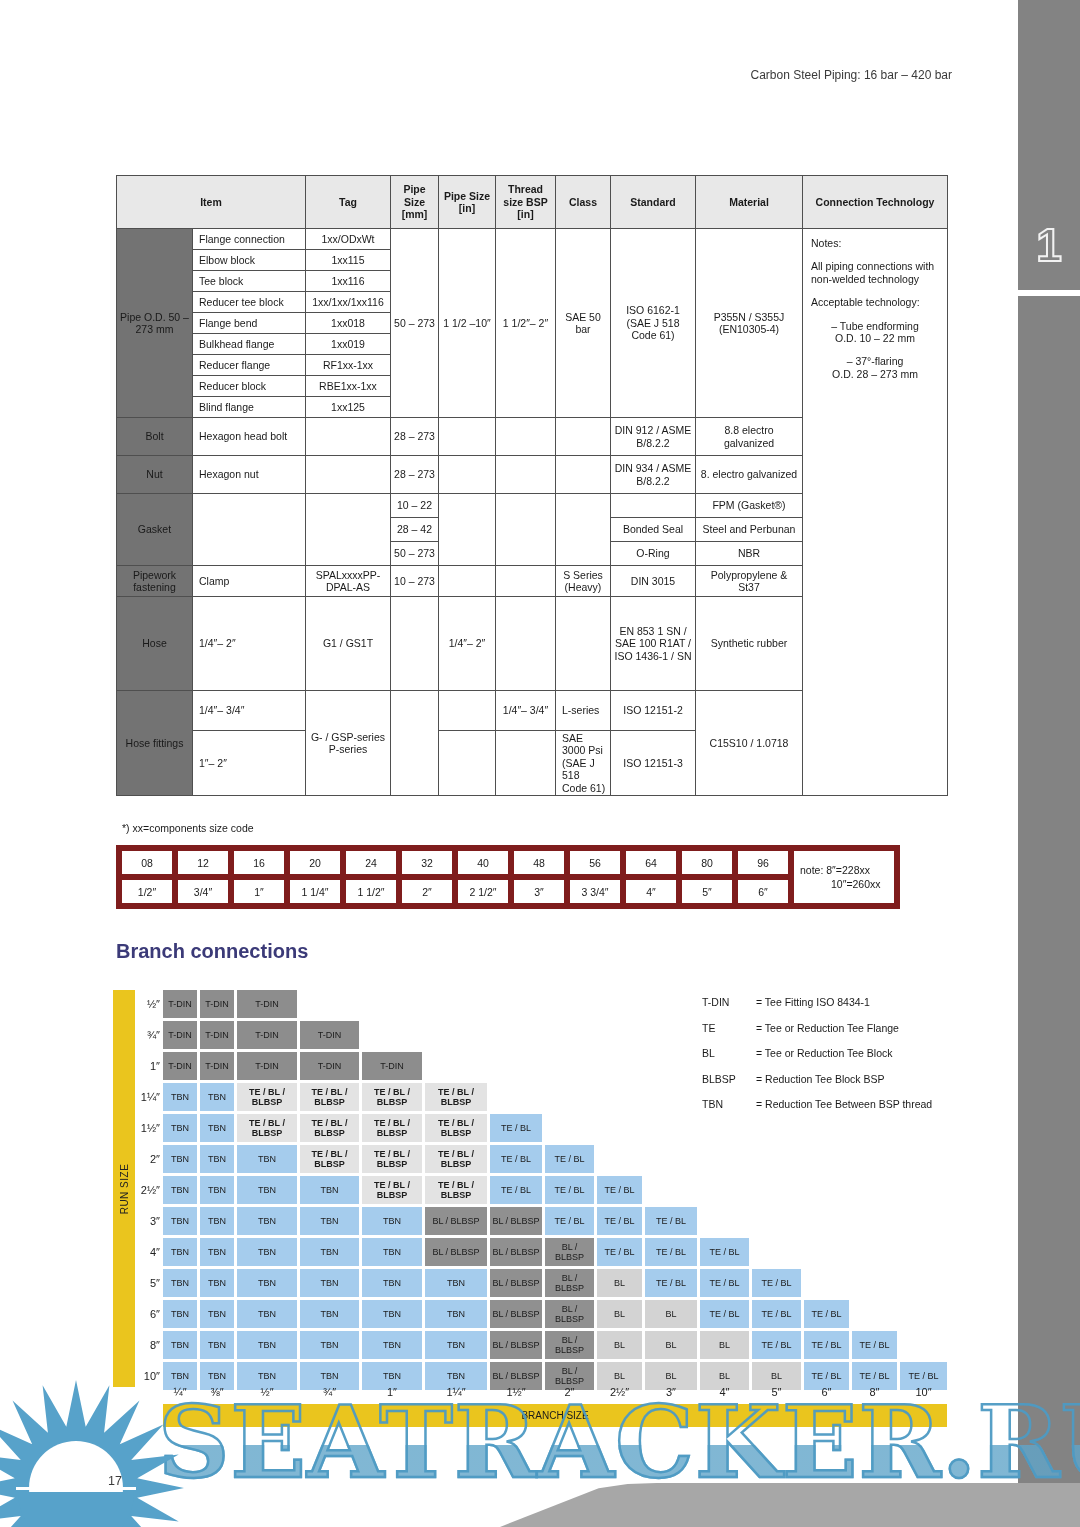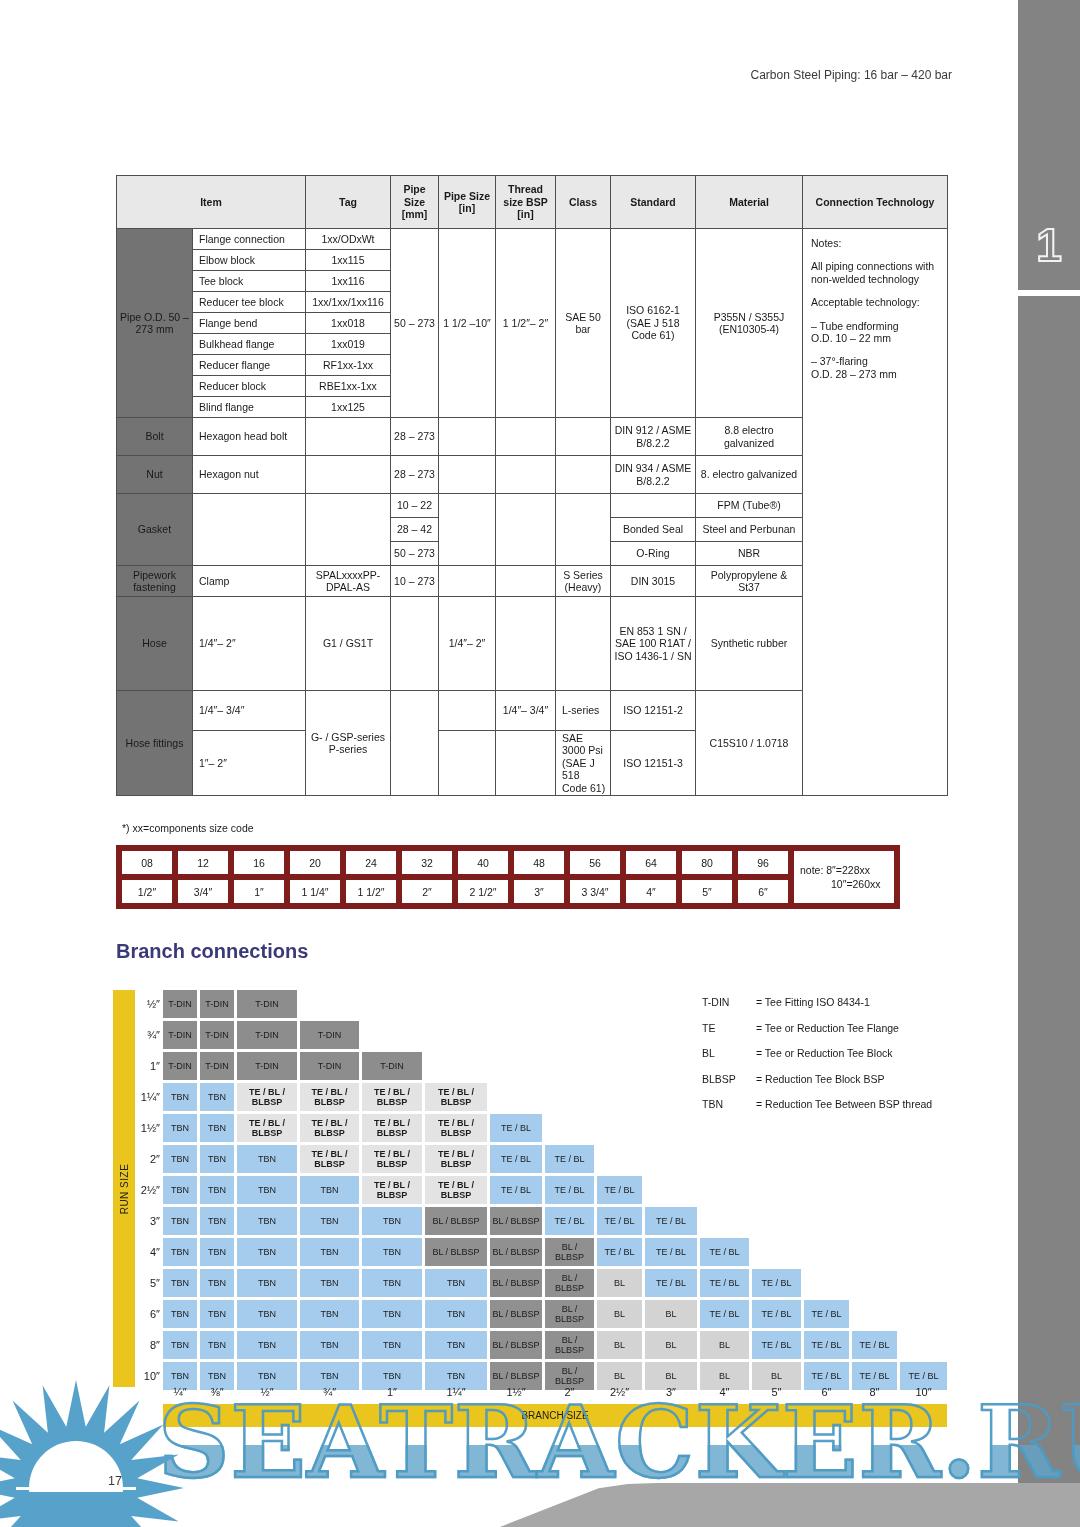--- a/index.html
+++ b/index.html
@@ -19,21 +19,21 @@
   table.spec{position:absolute;left:116px;top:175px;border-collapse:collapse;table-layout:fixed;
      font-size:10.5px;line-height:1.18;}
   table.spec td,table.spec th{border:1px solid #4f4f4f;text-align:center;vertical-align:middle;
      padding:1px 3px;font-weight:normal;word-wrap:break-word;}
   table.spec th{background:#e8e8e8;font-weight:bold;}
   table.spec td.glabel{background:#737373;}
   table.spec td.left{text-align:left;padding-left:6px;}
   table.spec td.notes{text-align:left;vertical-align:top;padding:8px 8px;}
   table.spec td.notes p{margin:0 0 11px 0;}
   table.spec td.notes div{margin:0;}
-  table.spec td.notes .blk{margin-bottom:11px;}
+  table.spec td.notes .blk{margin-bottom:11px;text-align:center;}
 
   
   .footnote{position:absolute;left:122px;top:822px;font-size:10.5px;}
   table.sizecode{position:absolute;left:116px;top:845px;border-collapse:collapse;table-layout:fixed;
      font-size:10.5px;}
   table.sizecode td{border:6px solid #7f1d1d;text-align:center;height:23px;padding:0 2px;}
   table.sizecode td.notecell{text-align:left;padding:2px 6px;line-height:1.35;}
   table.sizecode td.notecell .l2{padding-left:31px;}
 
   
@@ -194,21 +194,21 @@
 
     <tr style="height:24px">
       <td class="glabel" rowspan="3">Gasket</td>
       <td rowspan="3"></td>
           <td rowspan="3"></td>
       <td>10 – 22</td>
       <td rowspan="3"></td>
           <td rowspan="3"></td>
           <td rowspan="3"></td>
       <td></td>
-      <td>FPM (Tube®)</td>
+      <td>FPM (Gasket®)</td>
     </tr>
     <tr style="height:24px">
       <td>28 – 42</td>
       <td>Bonded Seal</td>
       <td>Steel and Perbunan</td>
     </tr>
     <tr style="height:24px">
       <td>50 – 273</td>
       <td>O-Ring</td>
       <td>NBR</td>

